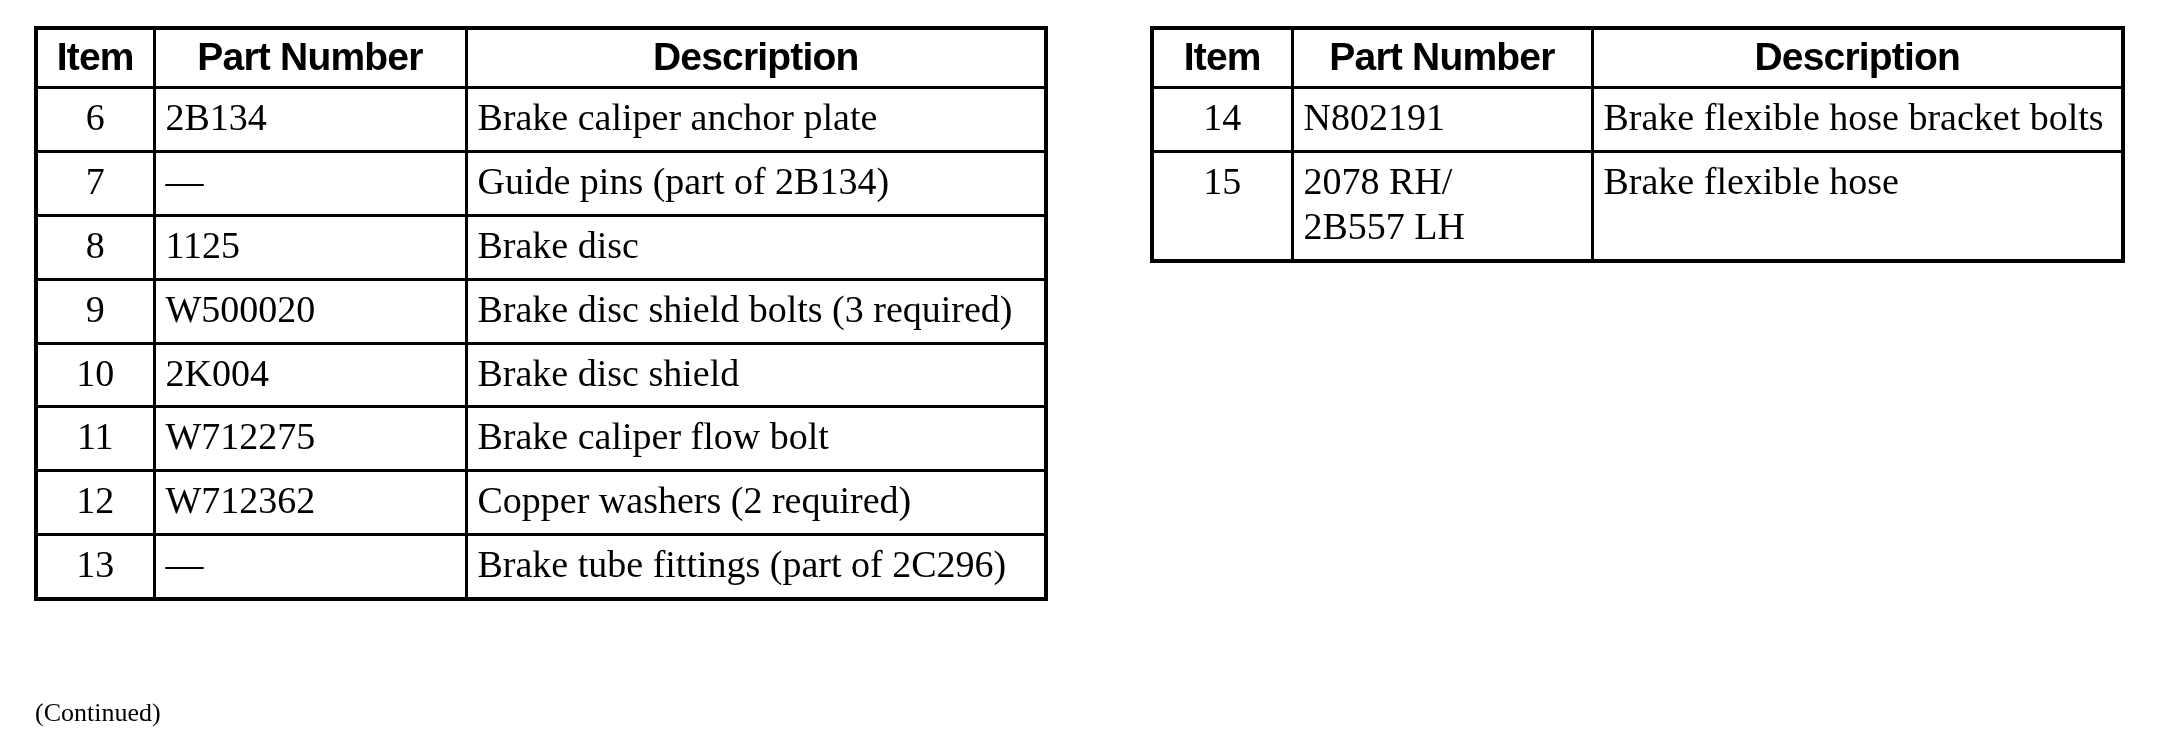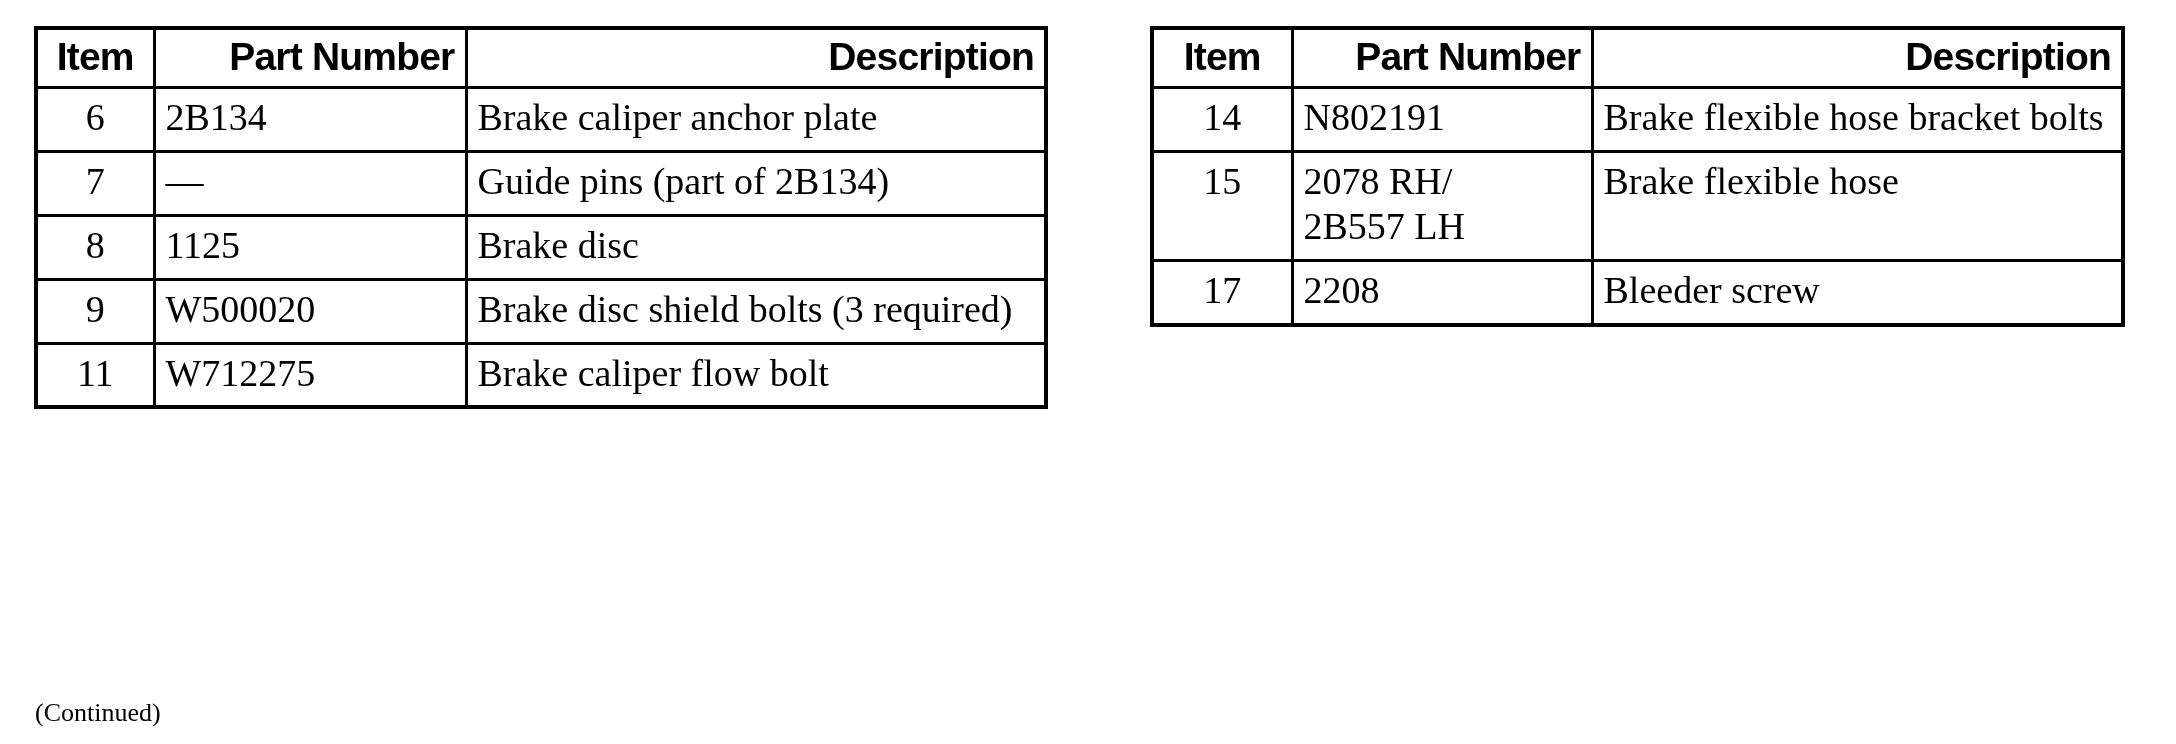--- a/index.html
+++ b/index.html
@@ -44,21 +44,21 @@
     background: #ffffff;
   }
 
   table.parts thead th {
     font-family: "Liberation Sans", "DejaVu Sans", sans-serif;
     font-weight: bold;
     font-size: 39px;
     line-height: 1.06;
     letter-spacing: -0.8px;
     padding: 6px 10px 9px 10px;
-    text-align: right;
+    text-align: center;
     vertical-align: middle;
     white-space: nowrap;
   }
 
   table.parts thead th.col-item {
     text-align: center;
   }
 
   table.parts tbody td {
     font-size: 38px;
@@ -137,23 +137,38 @@
             <td class="cell-item">8</td>
             <td class="cell-part">1125</td>
             <td class="cell-desc">Brake disc</td>
           </tr>
           <tr>
             <td class="cell-item">9</td>
             <td class="cell-part">W500020</td>
             <td class="cell-desc">Brake disc shield bolts (3 required)</td>
           </tr>
           <tr>
+            <td class="cell-item">10</td>
+            <td class="cell-part">2K004</td>
+            <td class="cell-desc">Brake disc shield</td>
+          </tr>
+          <tr>
             <td class="cell-item">11</td>
             <td class="cell-part">W712275</td>
             <td class="cell-desc">Brake caliper flow bolt</td>
+          </tr>
+          <tr>
+            <td class="cell-item">12</td>
+            <td class="cell-part">W712362</td>
+            <td class="cell-desc">Copper washers (2 required)</td>
+          </tr>
+          <tr>
+            <td class="cell-item">13</td>
+            <td class="cell-part">—</td>
+            <td class="cell-desc">Brake tube fittings (part of 2C296)</td>
           </tr>
         </tbody>
     </table>
   </div>
 
   <div class="table-block" id="block-right">
     <table class="parts">
       <colgroup>
         <col class="c-item">
           <col class="c-part">
@@ -170,24 +185,19 @@
           <tr>
             <td class="cell-item">14</td>
             <td class="cell-part">N802191</td>
             <td class="cell-desc">Brake flexible hose bracket bolts</td>
           </tr>
           <tr>
             <td class="cell-item">15</td>
             <td class="cell-part">2078 RH/<br>2B557 LH</td>
             <td class="cell-desc">Brake flexible hose</td>
           </tr>
-          <tr>
-            <td class="cell-item">17</td>
-            <td class="cell-part">2208</td>
-            <td class="cell-desc">Bleeder screw</td>
-          </tr>
         </tbody>
     </table>
   </div>
 
   <div class="continued-note">(Continued)</div>
 
 </div>
 
 </body></html>

